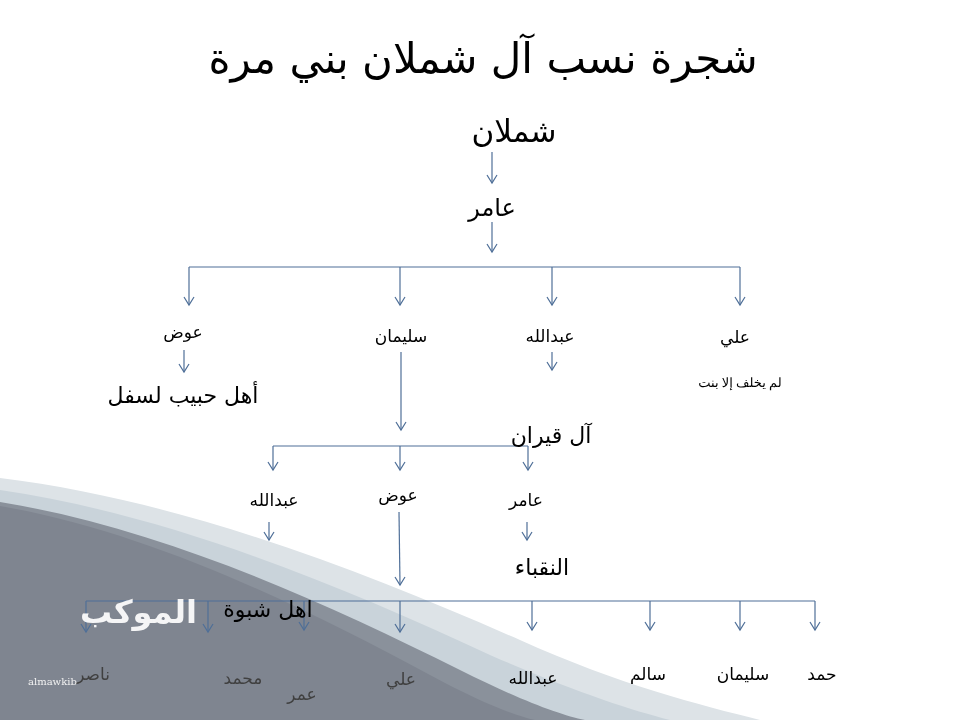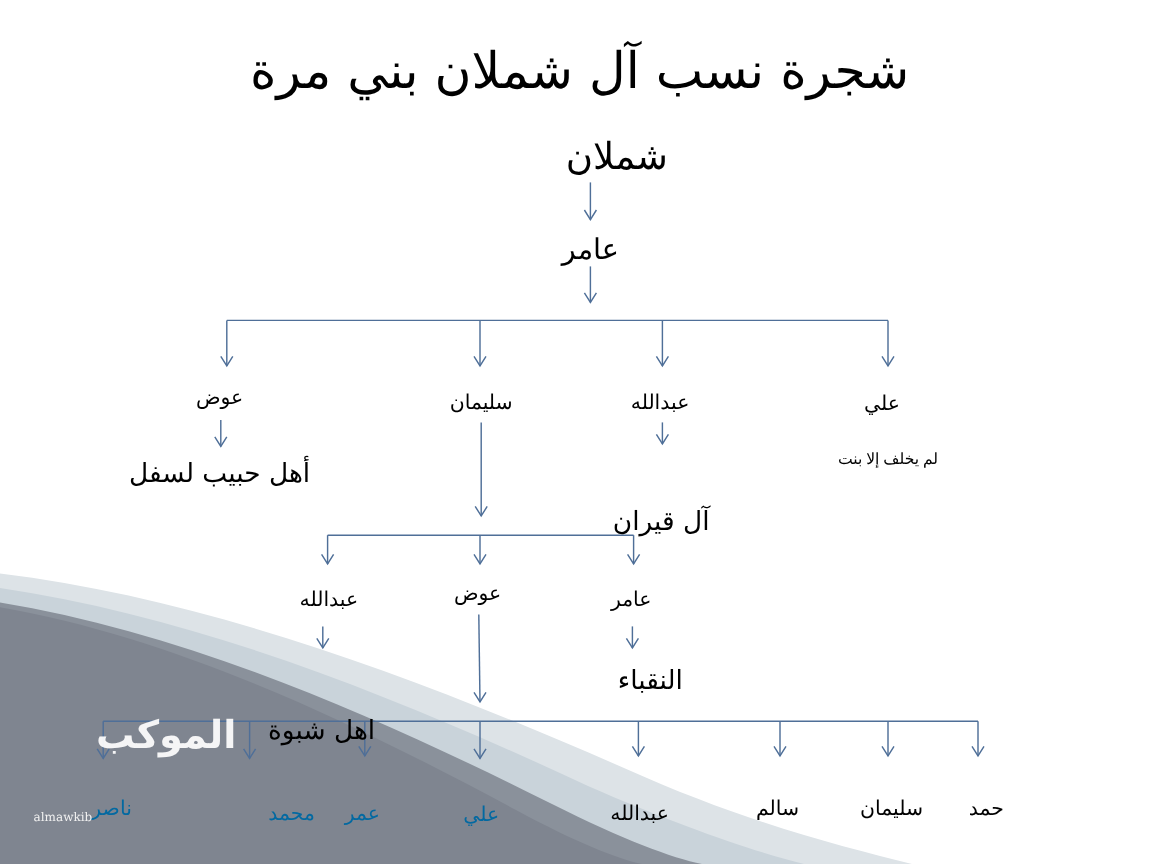--- a/index.html
+++ b/index.html
@@ -8,21 +8,21 @@
   #bg { position:absolute; left:0; top:0; width:960px; height:720px; z-index:0; }
   #lines { position:absolute; left:0; top:0; width:960px; height:720px; z-index:2; }
   .lbl { position:absolute; z-index:3; white-space:nowrap; direction:rtl; transform:translateX(-50%);
          font-family:"DejaVu Sans", "Liberation Sans", sans-serif; line-height:1; }
   .title { font-size:42px; top:38px; left:483px; }
   .root { font-size:31px; top:116px; left:514px; }
   .l1 { font-size:24px; top:196px; left:492px; }
   .n { font-size:17px; }
   .sub { font-size:22px; }
   .small { font-size:13px; }
-  .dark { color:#0369a1; }
+  .dark { color:#404040; }
   .wm-ar { position:absolute; z-index:4; left:80px; top:596px; font-size:32px; font-weight:bold;
            color:#ffffff; opacity:0.92; direction:rtl; font-family:"DejaVu Sans", sans-serif; line-height:1; }
   .wm-en { position:absolute; z-index:4; left:28px; top:677px; font-size:10px; color:#f2f2f2;
            font-family:"DejaVu Serif", "Liberation Serif", serif; line-height:1; }
 </style>
 </head>
 <body>
 
 <svg id="bg" viewBox="0 0 960 720">
   <path d="M0,478 C180,500 360,570 520,640 C620,685 700,705 760,720 L0,720 Z" fill="#dde3e7"></path>
@@ -108,21 +108,21 @@
 <div class="lbl small" style="left:740px;top:376px;font-family:Liberation Serif, serif;">لم يخلف إلا بنت</div>
 
 <div class="lbl n" style="left:274px;top:492px;">عبدالله</div>
 <div class="lbl sub" style="left:268px;top:557px;margin-top:42px;">اهل شبوة</div>
 <div class="lbl n" style="left:398px;top:487px;">عوض</div>
 <div class="lbl n" style="left:526px;top:492px;">عامر</div>
 <div class="lbl sub" style="left:518px;top:557px;margin-left:24px;">النقباء</div>
 
 <div class="lbl n dark" style="left:93px;top:666px;">ناصر</div>
 <div class="lbl n dark" style="left:208px;top:670px;margin-left:35px;">محمد</div>
-<div class="lbl n dark" style="left:302px;top:670px;">عمر</div>
+<div class="lbl n dark" style="left:302px;top:686px;">عمر</div>
 <div class="lbl n dark" style="left:401px;top:671px;">علي</div>
 <div class="lbl n" style="left:533px;top:670px;">عبدالله</div>
 <div class="lbl n" style="left:648px;top:666px;">سالم</div>
 <div class="lbl n" style="left:743px;top:666px;">سليمان</div>
 <div class="lbl n" style="left:822px;top:666px;">حمد</div>
 
 <div class="wm-ar">الموكب</div>
 <div class="wm-en">almawkib</div>
 
 </body></html>

